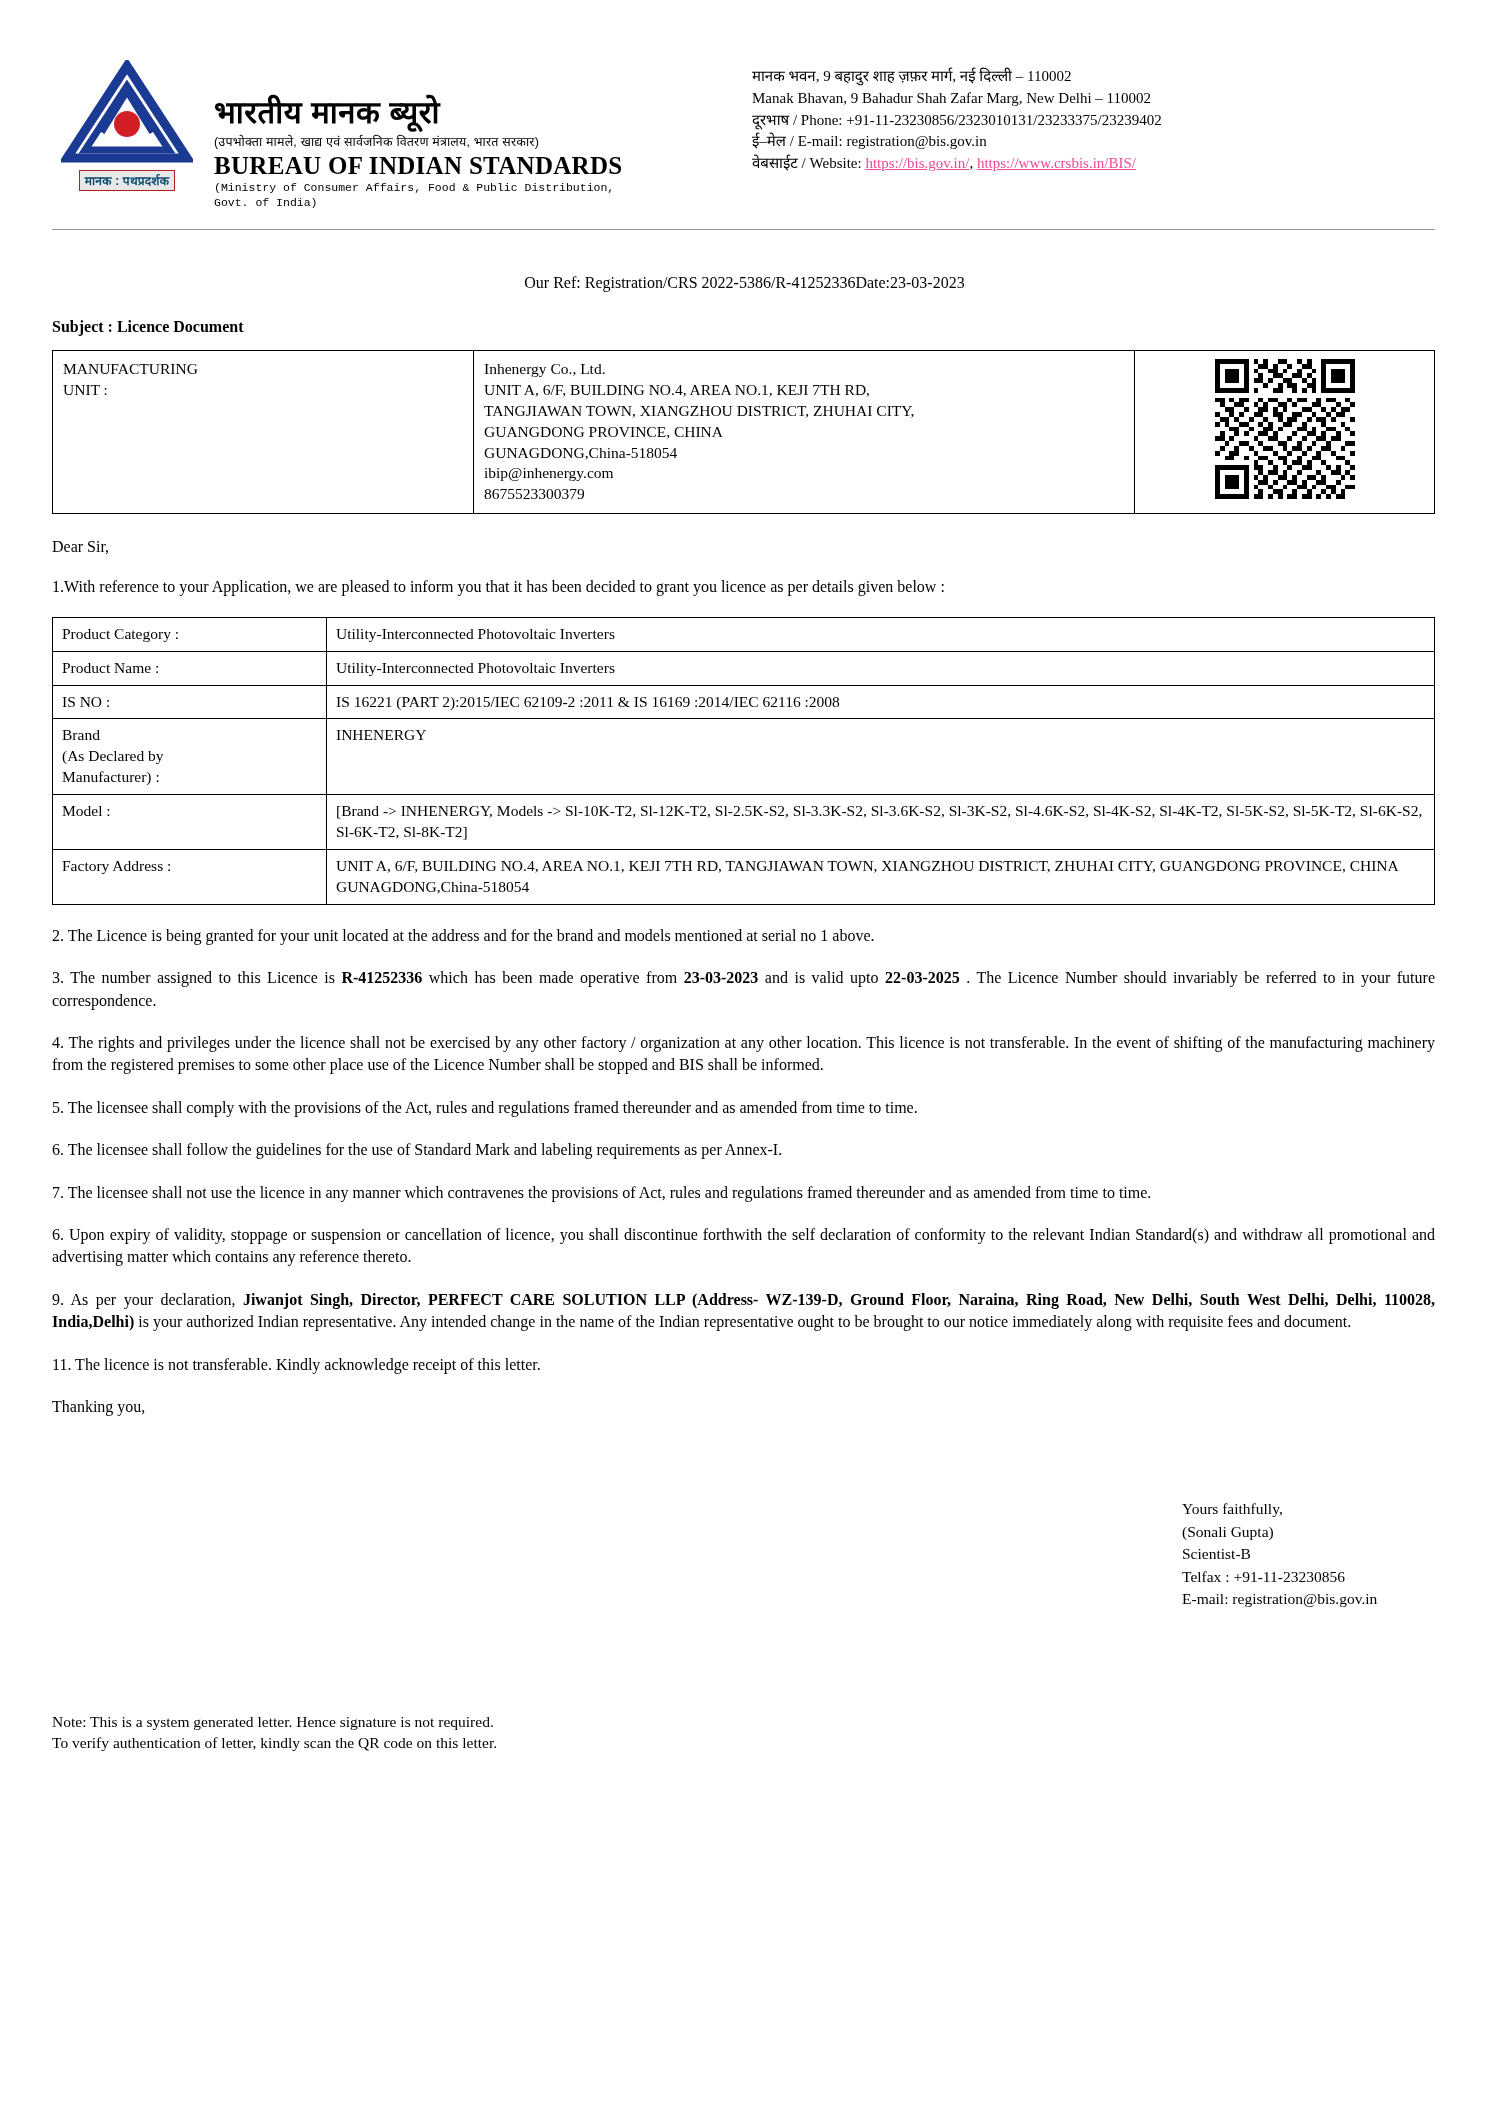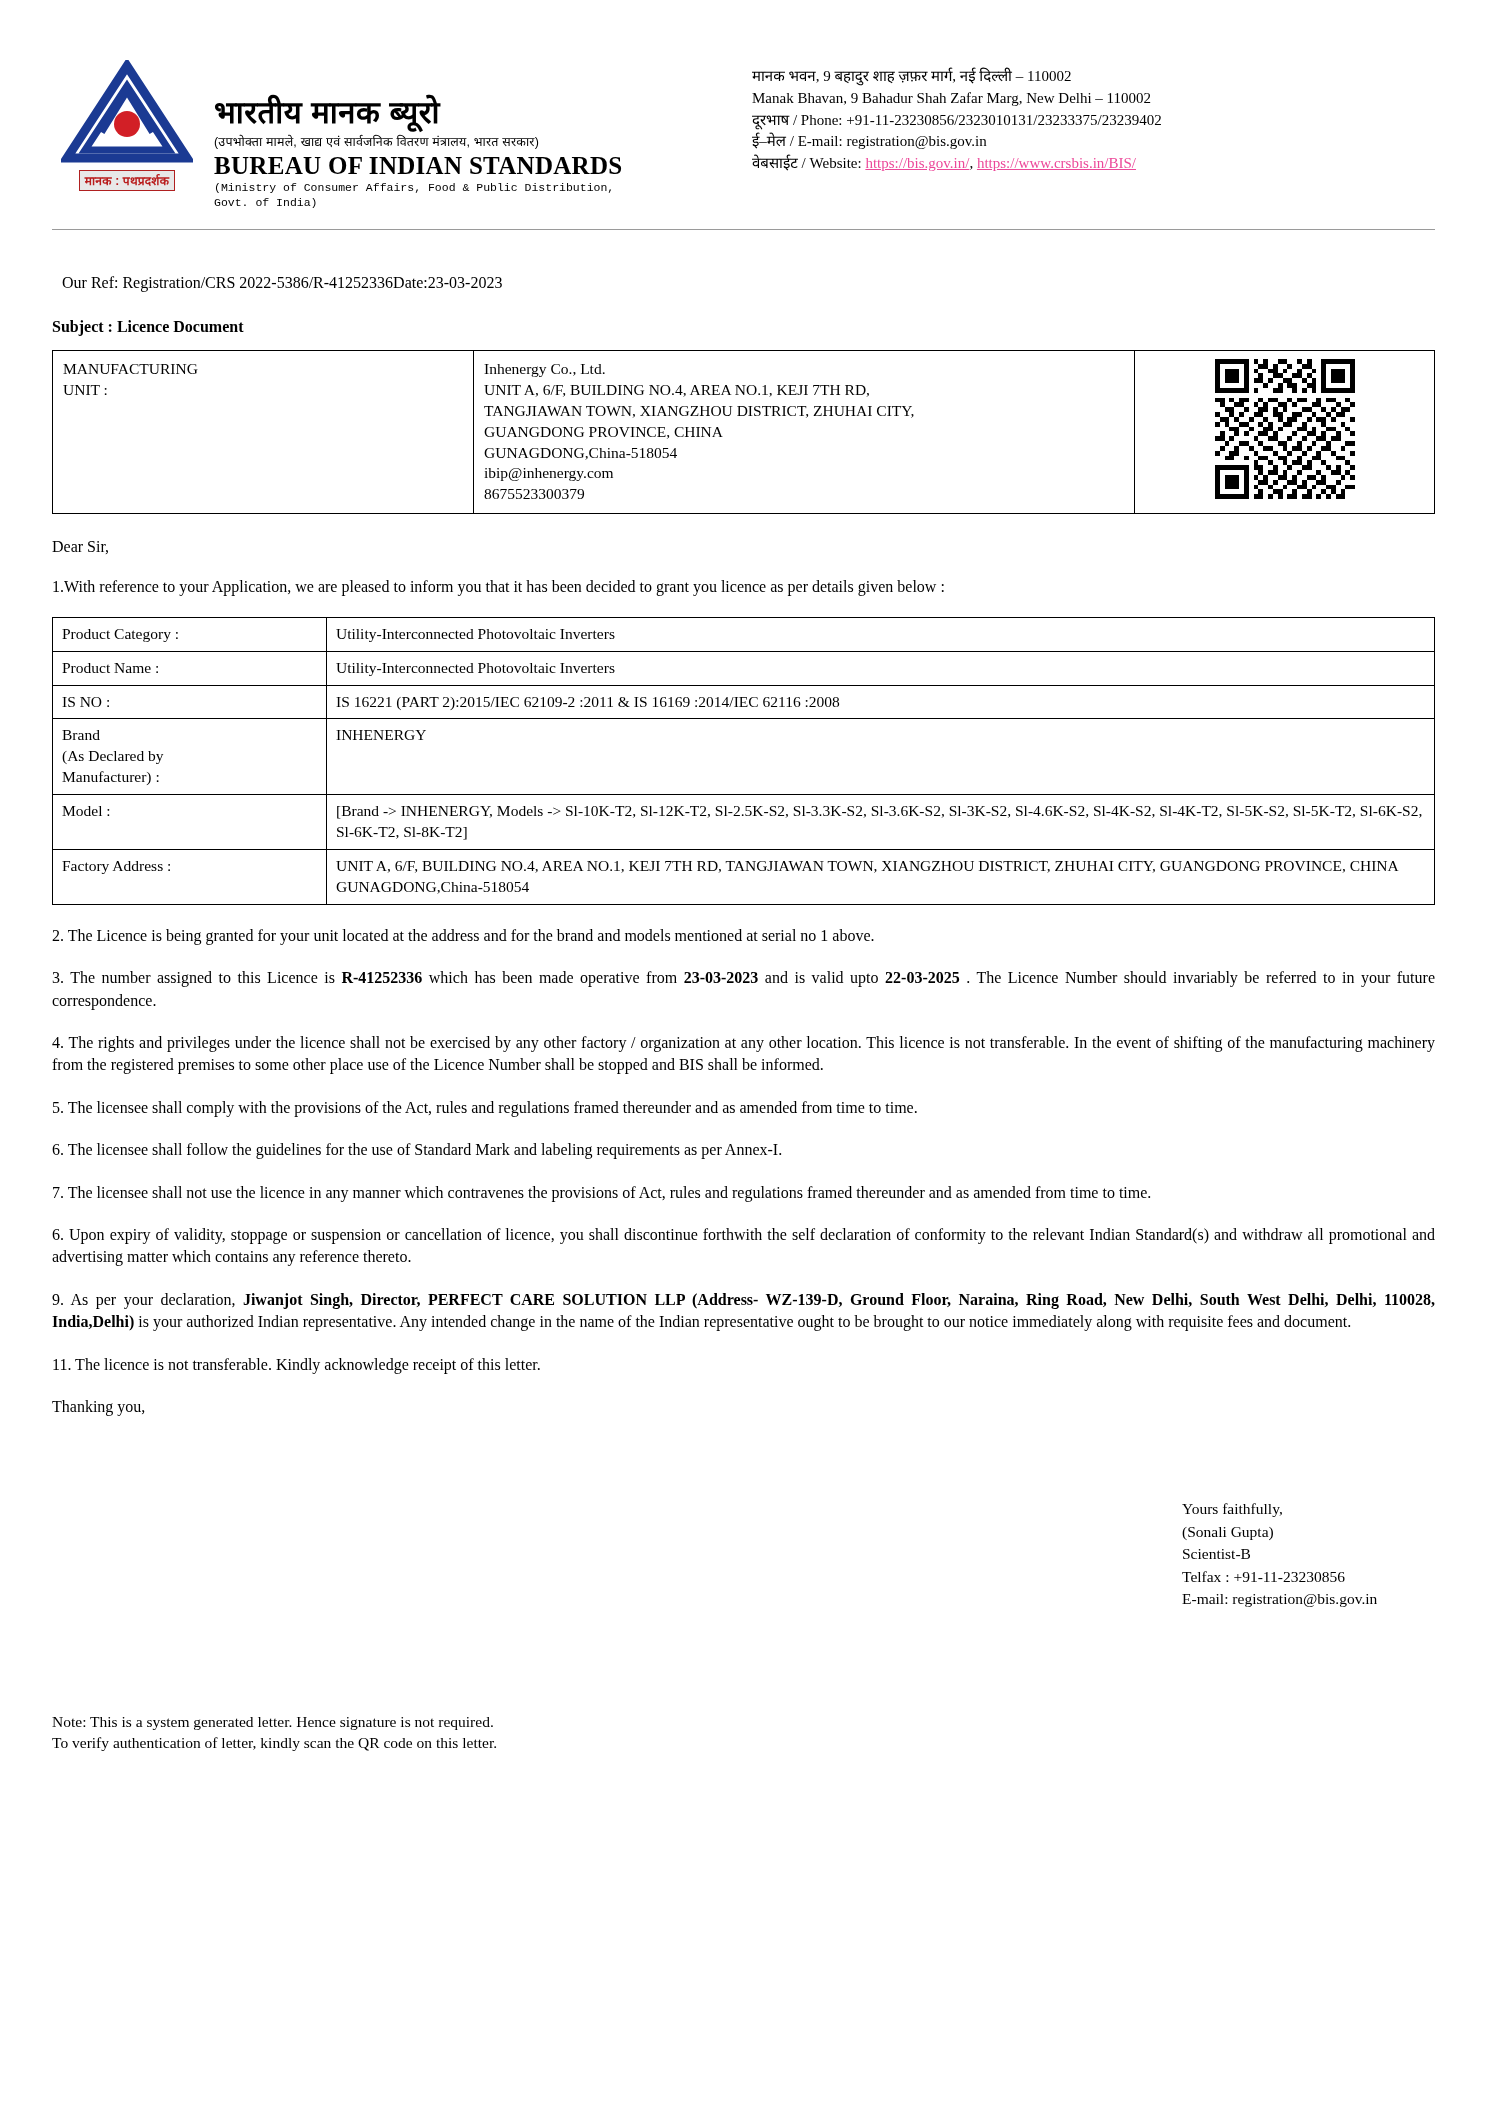--- a/index.html
+++ b/index.html
@@ -35,21 +35,21 @@
     flex-direction: column;
     align-items: center;
     padding-top: 10px;
   }
   .logo-svg { display: block; }
   .logo-caption {
     margin-top: 2px;
     font-family: "Liberation Sans", sans-serif;
     font-size: 12px;
     font-weight: bold;
-    color: #b91c1c;
+    color: #0c4a6e;
     background: #e8e8e8;
     border: 1px solid #b02020;
     padding: 1px 5px;
     letter-spacing: 0.2px;
   }
   .org-block {
     flex: 0 0 520px;
     padding-left: 12px;
     padding-top: 14px;
   }
@@ -94,21 +94,21 @@
   }
   .hr-main {
     border: none;
     border-top: 1px solid #9a9a9a;
     margin: 12px 0 0 0;
   }
 
   
   .refrow {
     display: flex;
-    justify-content: flex-start;
+    justify-content: center;
     font-size: 16px;
     margin-top: 44px;
     padding: 0 8px 0 10px;
   }
   .subject {
     font-size: 16px;
     font-weight: bold;
     margin-top: 26px;
     padding-left: 0px;
   }

